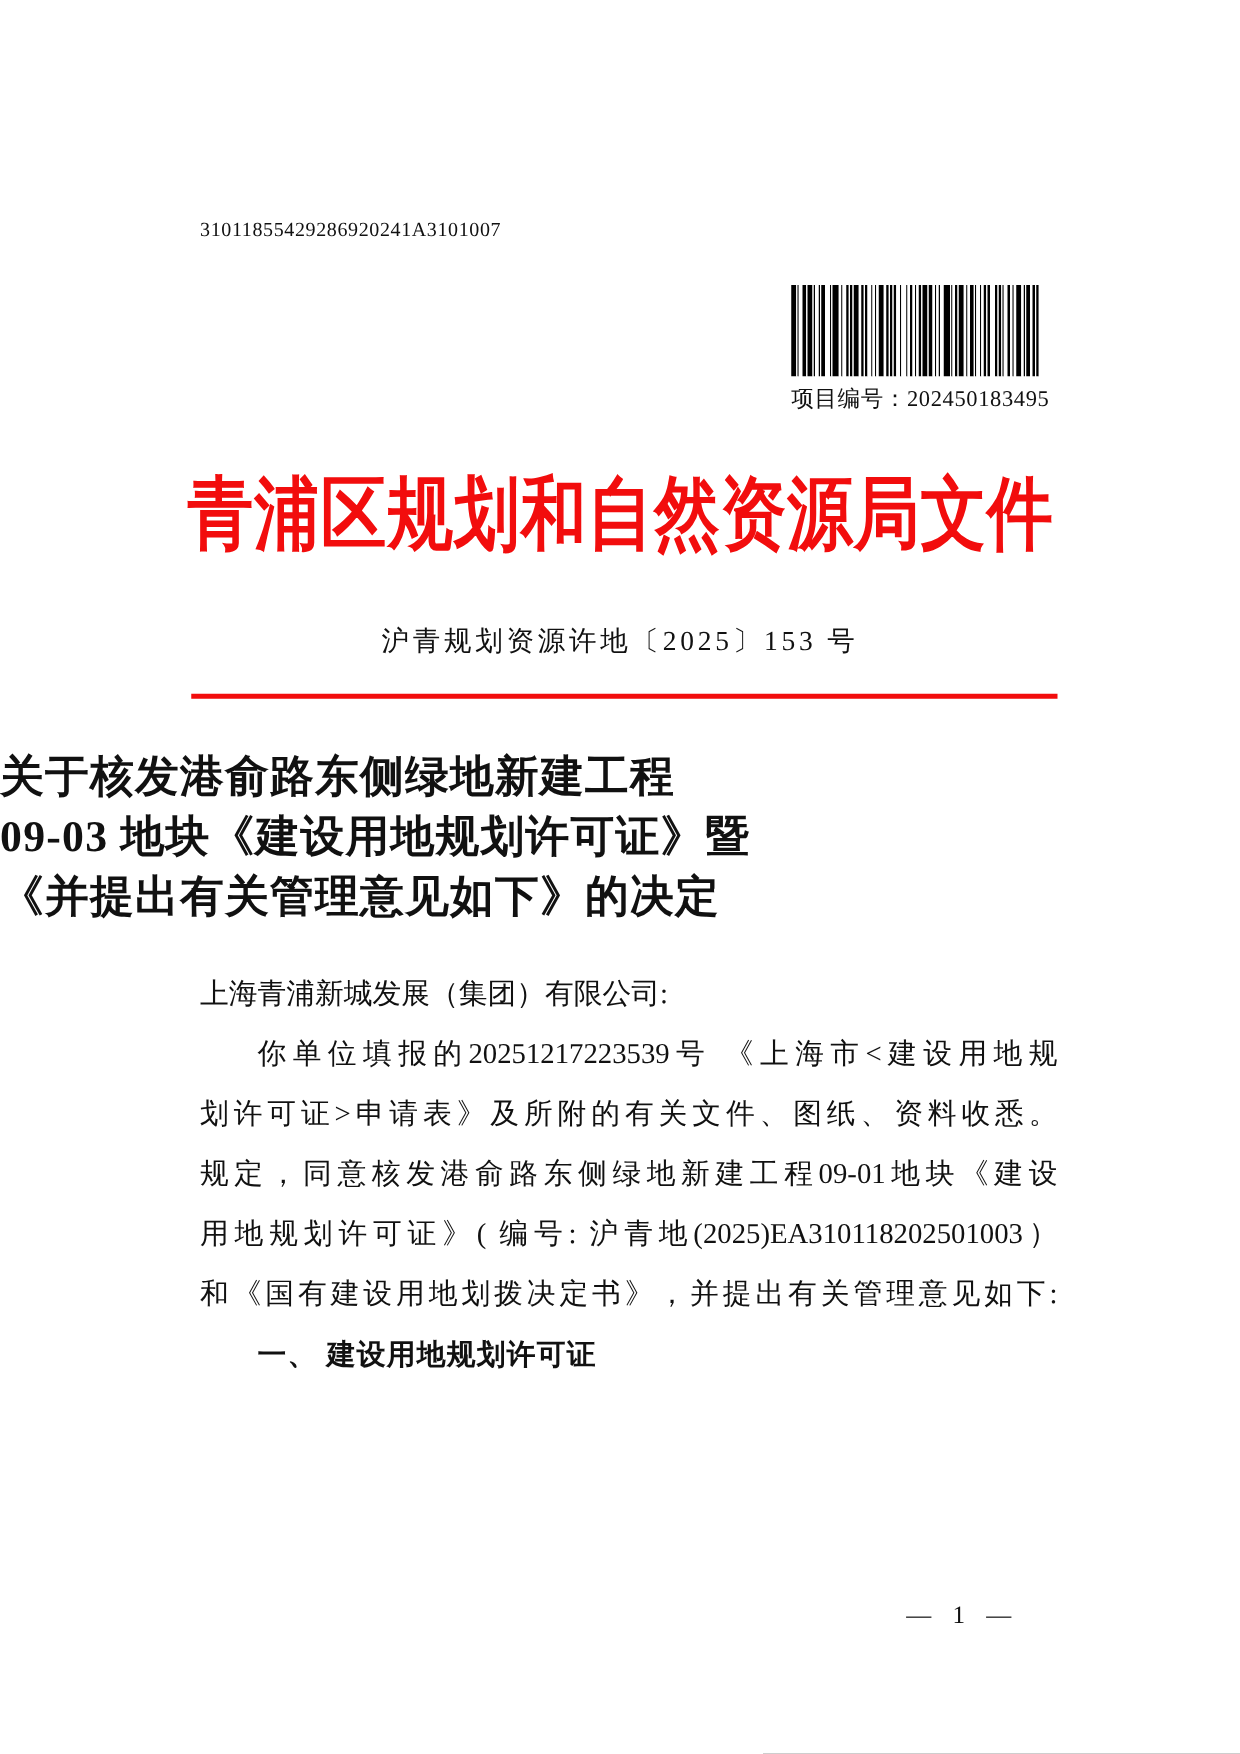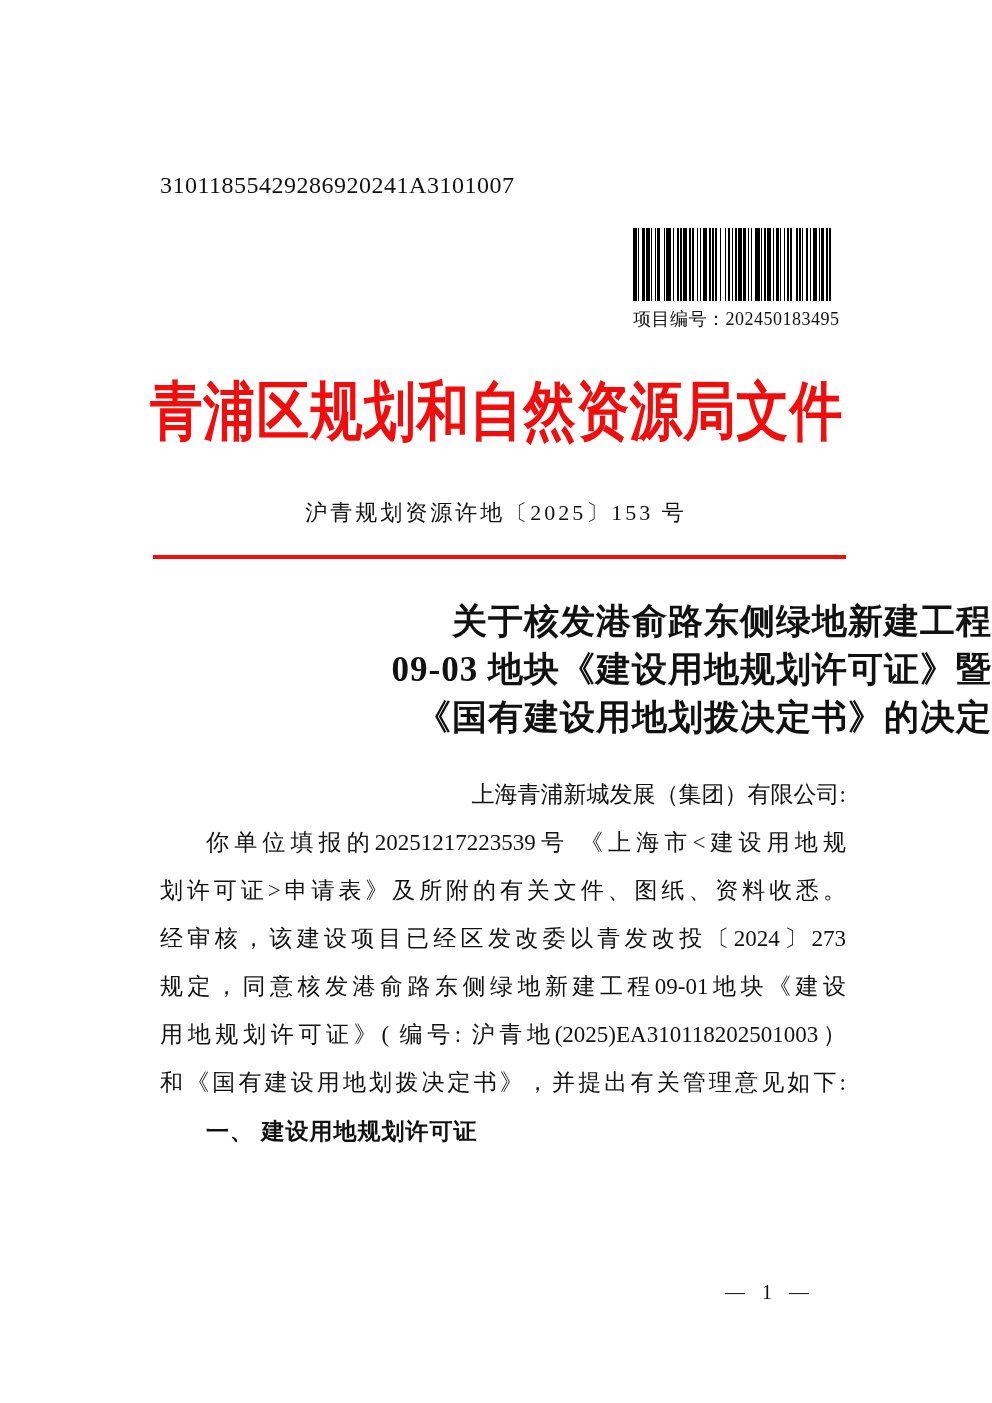--- a/index.html
+++ b/index.html
@@ -18,21 +18,21 @@
   
   .project-code {
     position: absolute;
     left: 160px;
     top: 170px;
     font-size: 17px;
     line-height: 30px;
     letter-spacing: 1px;
   }
   .project-code .code-number {
-    font-size: 24px;
+    font-size: 16px;
     letter-spacing: 0.5px;
   }
 
   
   .barcode-block {
     position: absolute;
     left: 633px;
     top: 228px;
     width: 202px;
   }
@@ -88,37 +88,37 @@
     height: 4px;
     background: #f20d0d;
   }
 
   
   .doc-title {
     position: absolute;
     left: 0;
     top: 598px;
     width: 992px;
-    text-align: right;
+    text-align: left;
     font-size: 35px;
     font-weight: bold;
     line-height: 48px;
     letter-spacing: 1px;
   }
 
   
   .body-block {
     position: absolute;
     left: 160px;
     top: 771px;
     width: 686px;
     font-size: 23px;
     line-height: 48px;
   }
-  .salutation { text-align: right; }
+  .salutation { text-align: left; }
   .jline {
     text-align: justify;
     text-align-last: justify;
     word-break: keep-all;
     overflow: hidden;
     white-space: nowrap;
   }
   .indent { padding-left: 46px; }
   .section-heading {
     font-family: "Liberation Sans", "DejaVu Sans", sans-serif;
@@ -259,28 +259,27 @@
     <span class="banner-text">青浦区规划和自然资源局文件</span>
   </div>
 
   <div class="doc-number">沪青规划资源许地〔2025〕153 号</div>
 
   <div class="red-divider"></div>
 
   <div class="doc-title">
     <div>关于核发港俞路东侧绿地新建工程</div>
     <div>09-03 地块《建设用地规划许可证》暨</div>
-    <div>《国有建设用地划拨决定书》的决定</div>
+    <div>《并提出有关管理意见如下》的决定</div>
   </div>
 
   <div class="body-block">
     <div class="salutation">上海青浦新城发展（集团）有限公司:</div>
     <div class="jline indent">你单位填报的20251217223539号 《上海市&lt;建设用地规</div>
     <div class="jline">划许可证&gt;申请表》及所附的有关文件、图纸、资料收悉。</div>
-    <div class="jline">经审核，该建设项目已经区发改委以青发改投〔2024〕273</div>
     <div class="jline">规定，同意核发港俞路东侧绿地新建工程09-01地块《建设</div>
     <div class="jline">用地规划许可证》( 编号: 沪青地(2025)EA310118202501003）</div>
     <div class="jline">和《国有建设用地划拨决定书》，并提出有关管理意见如下:</div>
     <div class="section-heading">一、 建设用地规划许可证</div>
   </div>
 
   <div class="page-number">— 1 —</div>
 
 </div>
 

